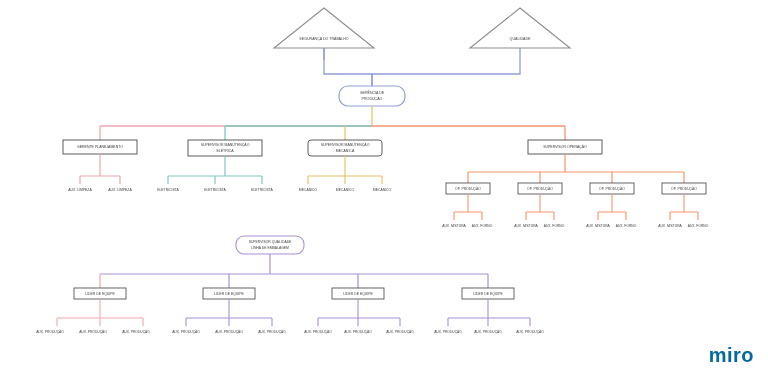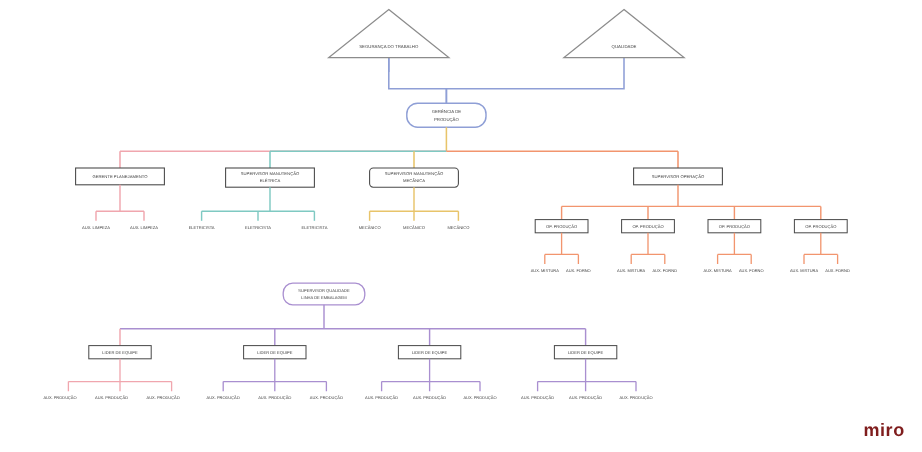--- a/index.html
+++ b/index.html
@@ -25,24 +25,24 @@
     font-family: "Liberation Sans", sans-serif;
     text-anchor: middle;
     dominant-baseline: middle;
     fill: #3d3d3d;
   }
   .watermark {
     position: absolute;
     right: 14px;
     bottom: 10px;
     font-family: "Liberation Sans", sans-serif;
-    font-size: 15px;
+    font-size: 20px;
     font-weight: 700;
     letter-spacing: 0.5px;
-    color: #7f1d1d;
+    color: #0369a1;
     user-select: none;
     text-align: center;
   }
 </style>
 </head>
 <body>
 
 <svg id="canvas" viewBox="0 0 768 377" xmlns="http://www.w3.org/2000/svg">
 
   <g>

